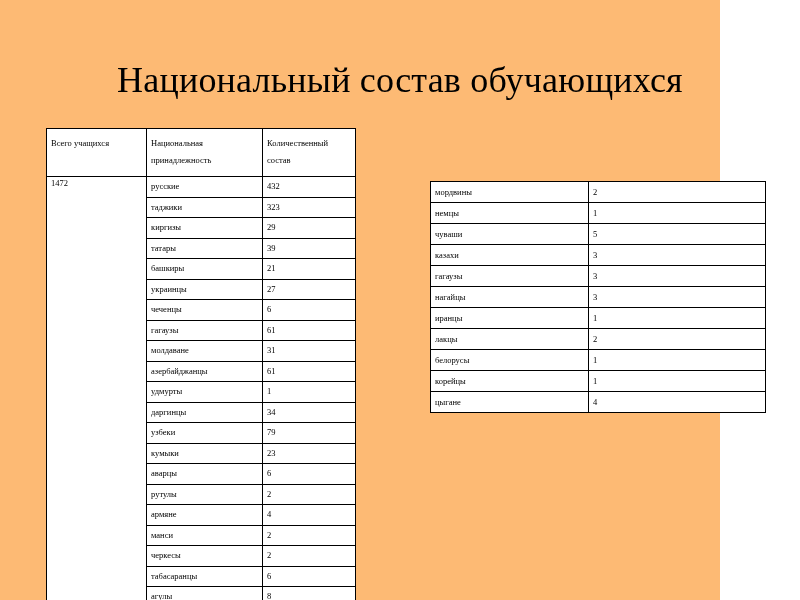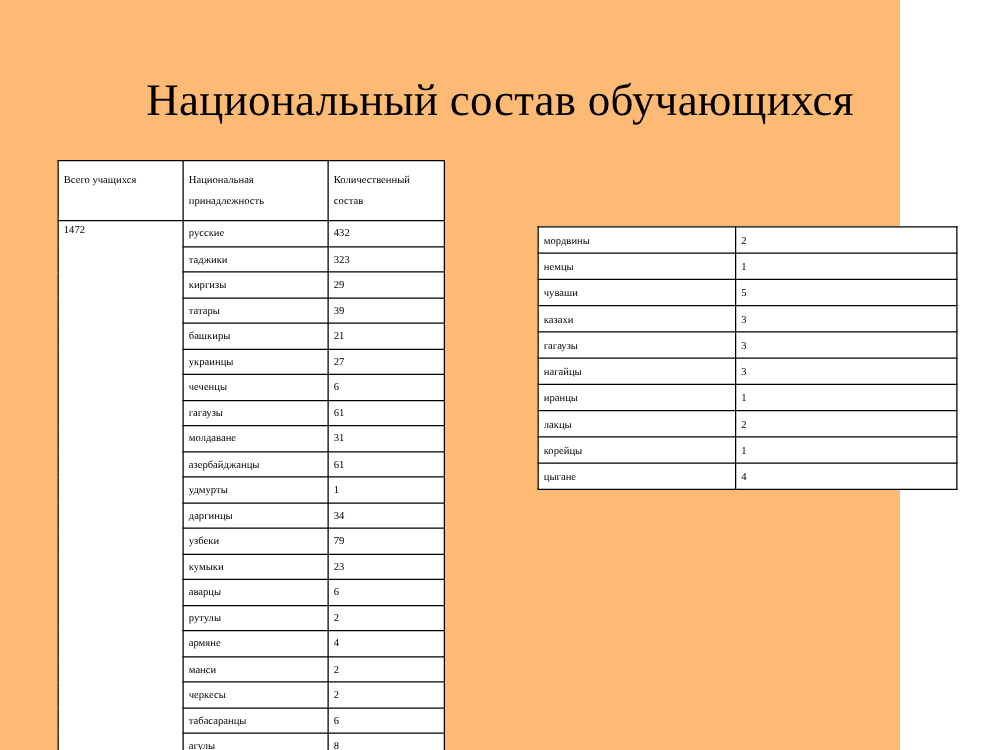--- a/index.html
+++ b/index.html
@@ -255,20 +255,24 @@
         </tr>
         <tr>
           <td>иранцы</td>
           <td>1</td>
         </tr>
         <tr>
           <td>лакцы</td>
           <td>2</td>
         </tr>
         <tr>
+          <td>белорусы</td>
+          <td>1</td>
+        </tr>
+        <tr>
           <td>корейцы</td>
           <td>1</td>
         </tr>
         <tr>
           <td>цыгане</td>
           <td>4</td>
         </tr>
       </tbody>
   </table>
 

